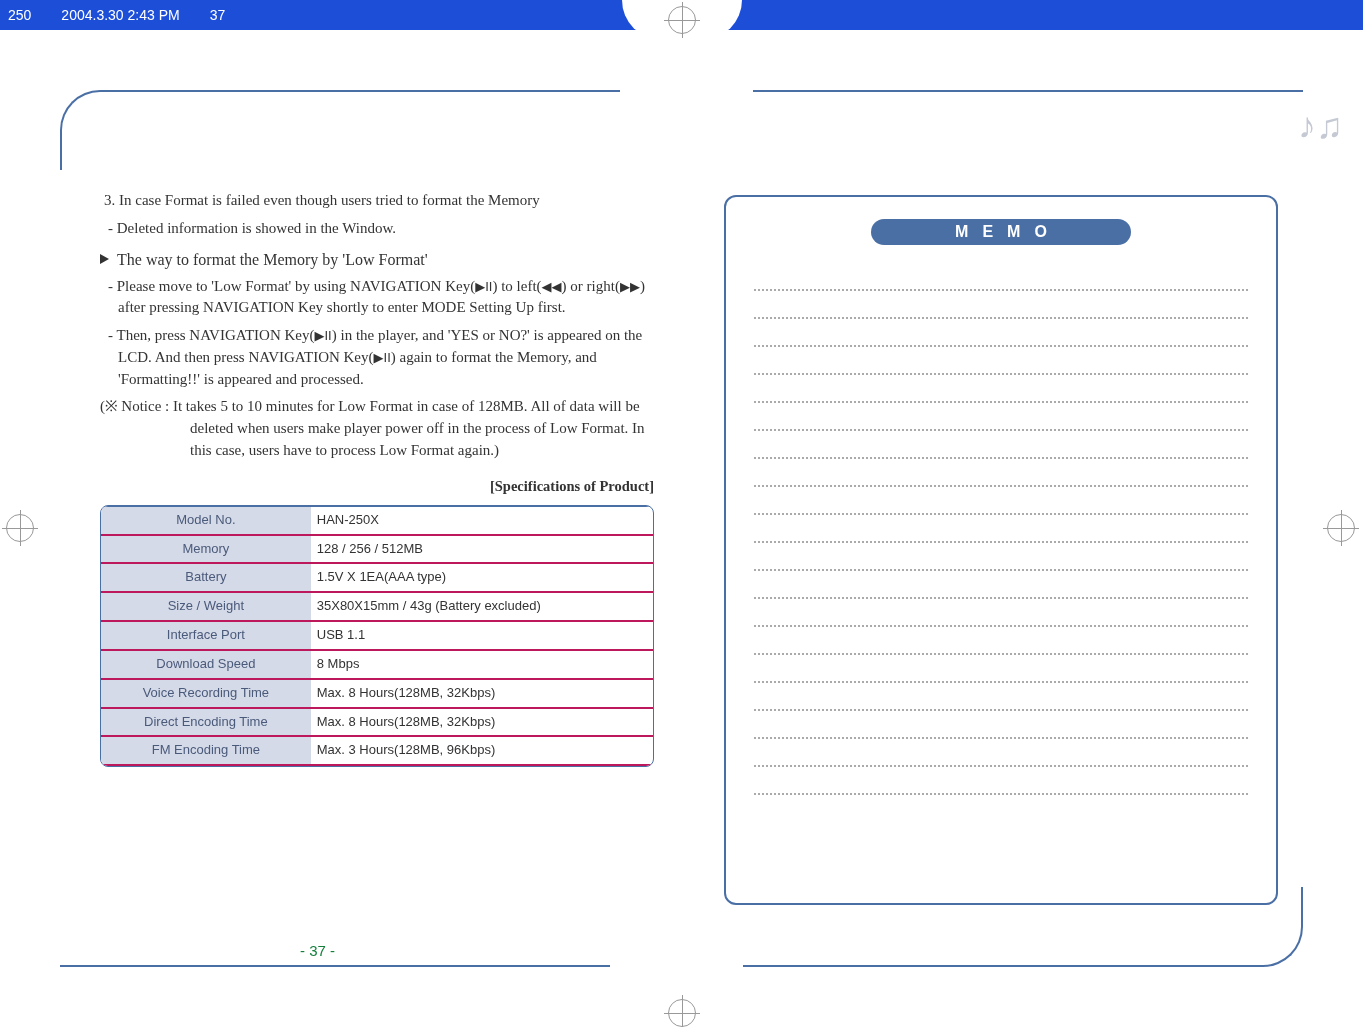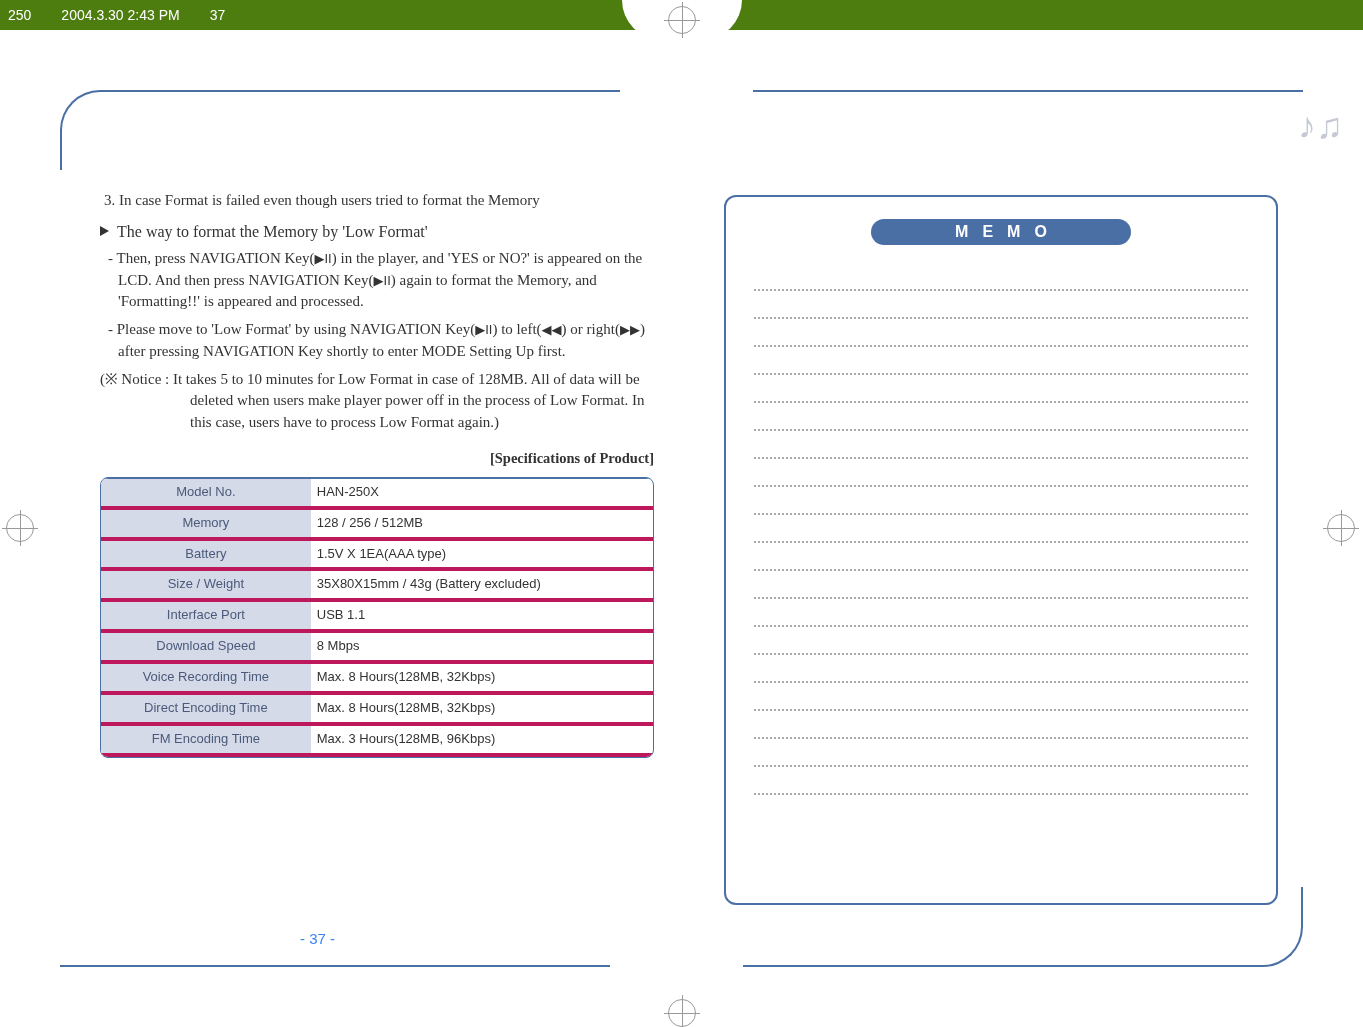--- a/index.html
+++ b/index.html
@@ -9,21 +9,21 @@
       background: #ffffff;
       font-family: Georgia, 'Times New Roman', serif;
       color: #333;
       position: relative;
     }
     
     
     .top-bar {
       width: 100%;
       height: 30px;
-      background: #4d7c0f;
+      background: #1d4ed8;
       color: #fff;
       font-family: Arial, sans-serif;
       font-size: 14px;
       display: flex;
       align-items: center;
       padding: 0 8px;
       position: relative;
     }
     .top-left { display: flex; align-items: center; gap: 30px; }
     .top-center-mark {
@@ -146,21 +146,21 @@
       font-size: 14.5px;
       margin: 14px 0 8px;
     }
     .spec-table {
       width: 100%;
       border-collapse: collapse;
       font-family: Arial, sans-serif;
       font-size: 13px;
     }
     .spec-table td {
-      border-bottom: 4px solid #be185d;
+      border-bottom: 2px solid #be185d;
       padding: 4px 6px;
       vertical-align: middle;
     }
     .spec-table td:first-child {
       background: #d5dae8;
       text-align: center;
       color: #4a5a7a;
       width: 38%;
     }
     .spec-table tr:first-child td { border-top: 1px solid #4a6fa5; }
@@ -191,25 +191,25 @@
       border-radius: 14px;
       font-size: 16px;
     }
     .memo-line {
       border-bottom: 2px dotted #aaa;
       height: 28px;
     }
     
     .page-number {
       position: absolute;
-      bottom: 80px;
+      bottom: 68px;
       left: 300px;
       font-family: Arial, sans-serif;
       font-size: 15px;
-      color: #3b82f6;
+      color: #15803d;
     }
     
     
     .side-mark {
       position: absolute;
       top: 50%;
       transform: translateY(-50%);
       width: 30px; height: 30px;
     }
     .side-mark.left { left: 6px; }
@@ -259,32 +259,33 @@
       <div class="cross-circle"></div>
     </div>
   <div class="side-mark right">
       <div class="cross-circle"></div>
     </div>
 
   <div class="columns">
 
     <div class="col-left">
       <p class="indent1">3. In case Format is failed even though users tried to format the Memory</p>
+      <p class="indent2">- Deleted information is showed in the Window.</p>
 
       <div class="section-head">
         <span class="arrow-right"></span>
         <span>The way to format the Memory by 'Low Format'</span>
       </div>
 
       <p class="indent2">
+        <span>- Please move to 'Low Format' by using NAVIGATION Key(</span><span class="nav-icon">▶II</span><span>) to left(</span><span class="nav-icon">◀◀</span><span>) or right(</span><span class="nav-icon">▶▶</span><span>) after pressing NAVIGATION Key shortly to enter MODE Setting Up first.</span>
+      </p>
+
+      <p class="indent2">
         <span>- Then, press NAVIGATION Key(</span><span class="nav-icon">▶II</span><span>) in the player, and 'YES or NO?' is appeared on the LCD. And then press NAVIGATION Key(</span><span class="nav-icon">▶II</span><span>) again to format the Memory, and 'Formatting!!' is appeared and processed.</span>
-      </p>
-
-      <p class="indent2">
-        <span>- Please move to 'Low Format' by using NAVIGATION Key(</span><span class="nav-icon">▶II</span><span>) to left(</span><span class="nav-icon">◀◀</span><span>) or right(</span><span class="nav-icon">▶▶</span><span>) after pressing NAVIGATION Key shortly to enter MODE Setting Up first.</span>
       </p>
 
       <p style="padding-left:90px; text-indent:-90px;">
         <span>(※ Notice : </span><span>It takes 5 to 10 minutes for Low Format in case of 128MB. All of data will be deleted when users make player power off in the process of Low Format. In this case, users have to process Low Format again.)</span>
       </p>
 
       <div class="spec-title">[Specifications of Product]</div>
 
       <div class="spec-table-wrap">
         <table class="spec-table">

